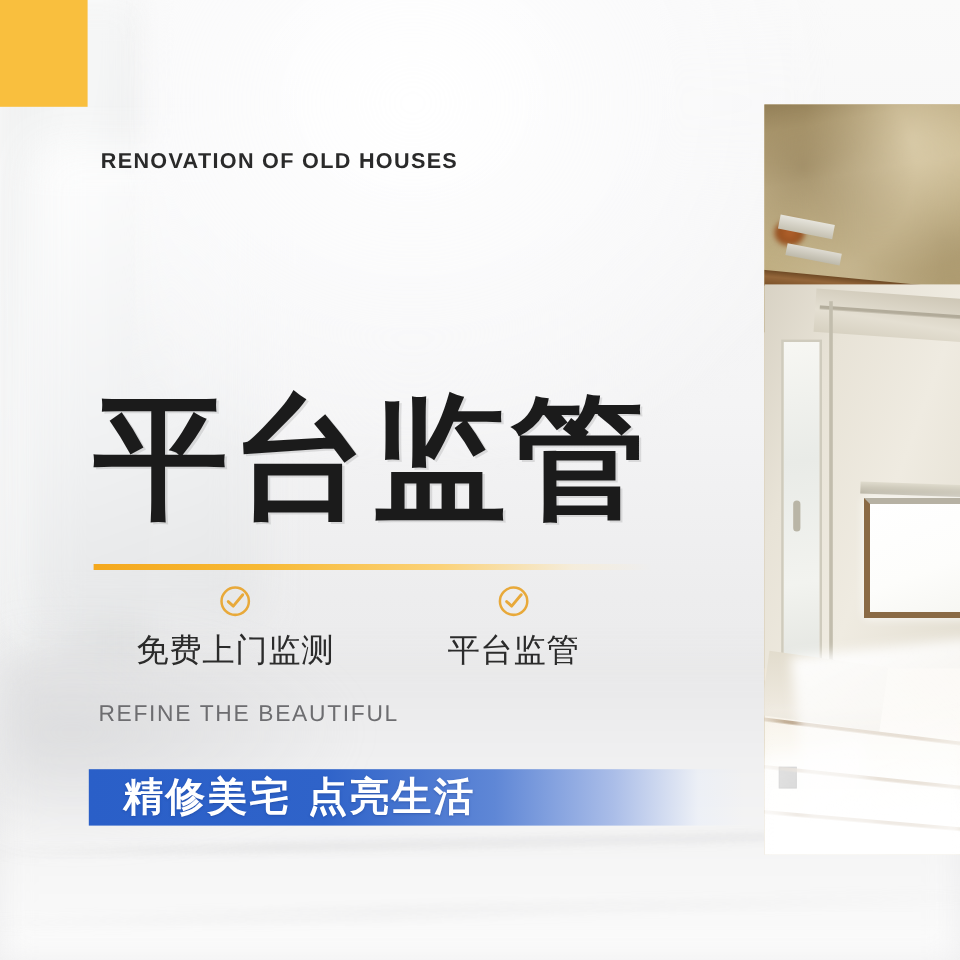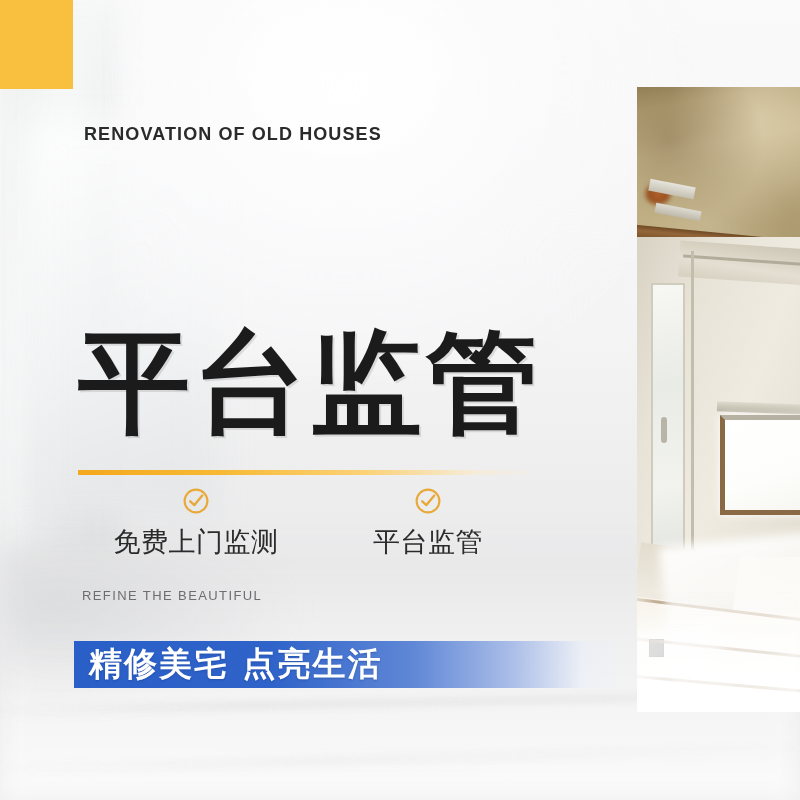--- a/index.html
+++ b/index.html
@@ -307,39 +307,39 @@
     font-size: 27px;
     font-weight: 500;
     color: #2b2b2b;
     letter-spacing: 0.5px;
     white-space: nowrap;
   }
 
   .subline {
     position: absolute;
     left: 82px; top: 583px;
-    font-size: 13px;
+    font-size: 19px;
     font-weight: 400;
     letter-spacing: 1.4px;
     line-height: 25px;
     color: #6d6d70;
     text-transform: uppercase;
   }
   .subline div { white-space: nowrap; }
 
   .banner {
     position: absolute;
     left: 74px; top: 641px;
     width: 546px; height: 47px;
     background: linear-gradient(90deg, #2a5fc8 0%, #2f63c9 36%, #5f87d6 62%, #aabde8 80%, rgba(230,237,250,.45) 93%, rgba(255,255,255,0) 100%);
     display: flex;
     align-items: center;
   }
   .banner-text {
-    padding-left: 15px;
+    padding-left: 29px;
     font-family: "DejaVu Sans", "Liberation Sans", sans-serif;
     font-size: 33px;
     font-weight: 700;
     color: #ffffff;
     letter-spacing: 2px;
     white-space: nowrap;
     text-shadow: 0 1px 2px rgba(20,50,120,.35);
   }
 </style>
 </head>

